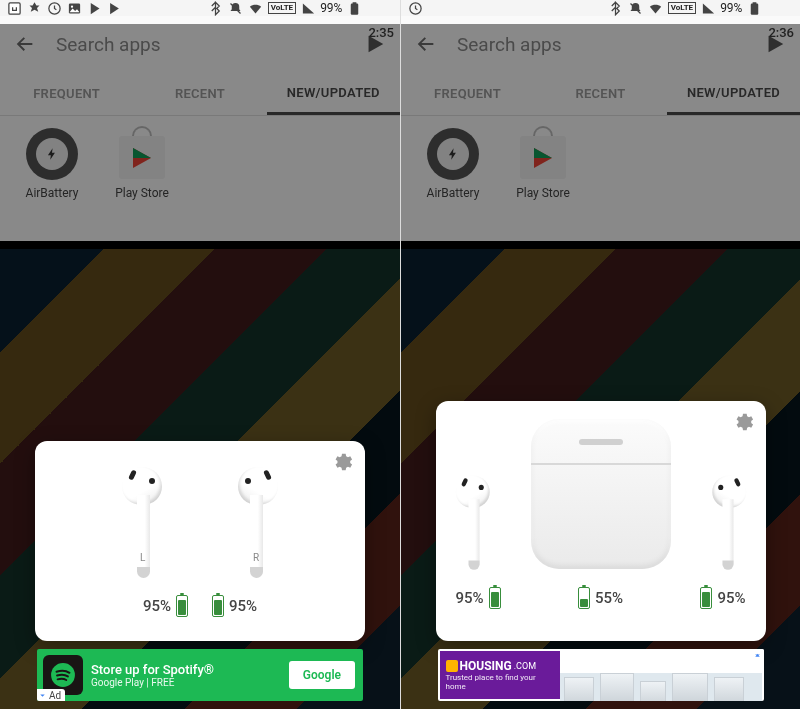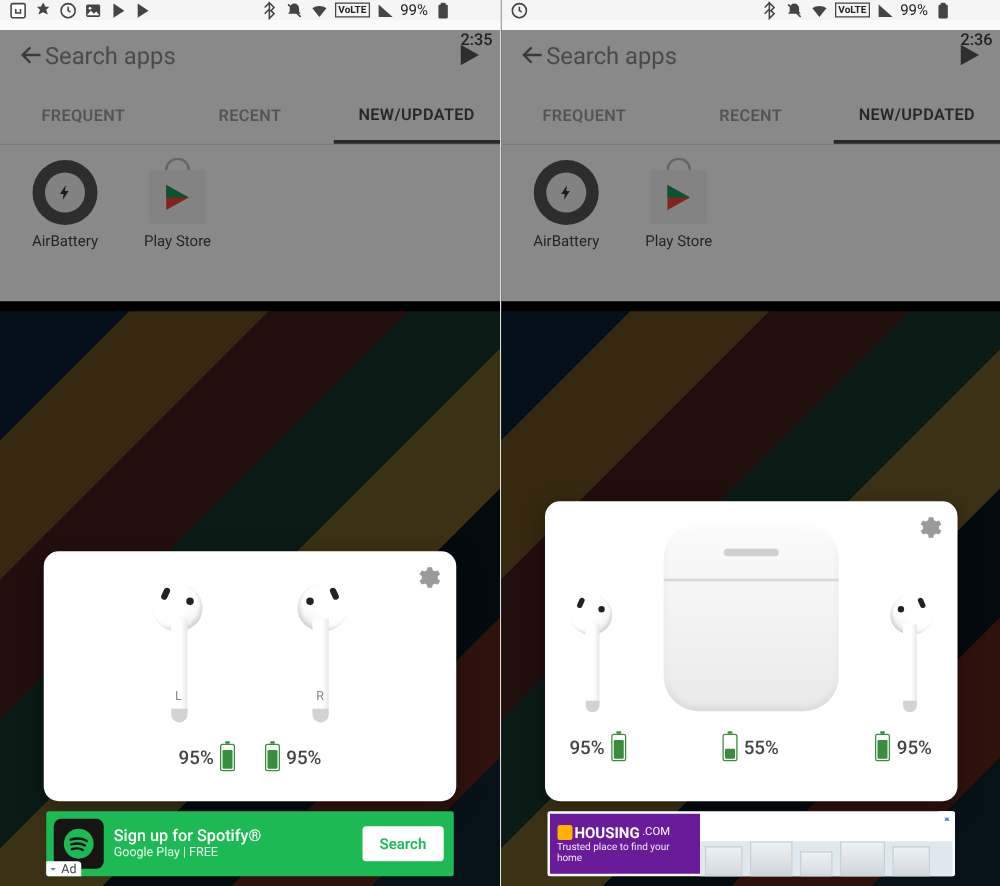--- a/index.html
+++ b/index.html
@@ -51,20 +51,21 @@
     top: 24px;
     background: rgba(0,0,0,.45);
     z-index: 5;
     pointer-events: none;
   }
   .search-row {
     height: 56px;
     display: flex;
     align-items: center;
     padding: 0 14px;
+    gap: 20px;
   }
   .back-arrow { width: 22px; height: 22px; }
   .back-arrow svg { width: 22px; height: 22px; fill: #6a6a6a; }
   .search-text { flex: 1; color: #888; font-size: 19px; }
   .play-tri { width: 22px; height: 22px; }
   .play-tri svg { width: 22px; height: 22px; fill: #555; }
 
   .tabs {
     display: flex;
     height: 44px;
@@ -403,24 +404,24 @@
   </div>
 
   <div class="ad spotify">
     <div class="logo">
         <svg viewBox="0 0 24 24">
           <circle cx="12" cy="12" r="11"></circle>
           <path d="M6 9c4-1.3 9-1 12 1M6.5 12.5c3.3-1 7.5-.8 10 .8M7 16c2.7-.8 6-.6 8 .6" stroke="#191414" stroke-width="1.8" fill="none" stroke-linecap="round"></path>
         </svg>
       </div>
     <div class="txt">
-      <span class="t1">Sign up for Spotify®</span>
+      <span class="t1">Store up for Spotify®</span>
       <span class="t2">Google Play   |   FREE</span>
     </div>
-    <div class="install">Search</div>
+    <div class="install">Google</div>
     <div class="ad-badge">
         <svg viewBox="0 0 24 24">
           <path d="M6 9l6 6 6-6z"></path>
         </svg>
         <span>Ad</span>
       </div>
   </div>
 </div>
 
 <div class="phone right-phone">

